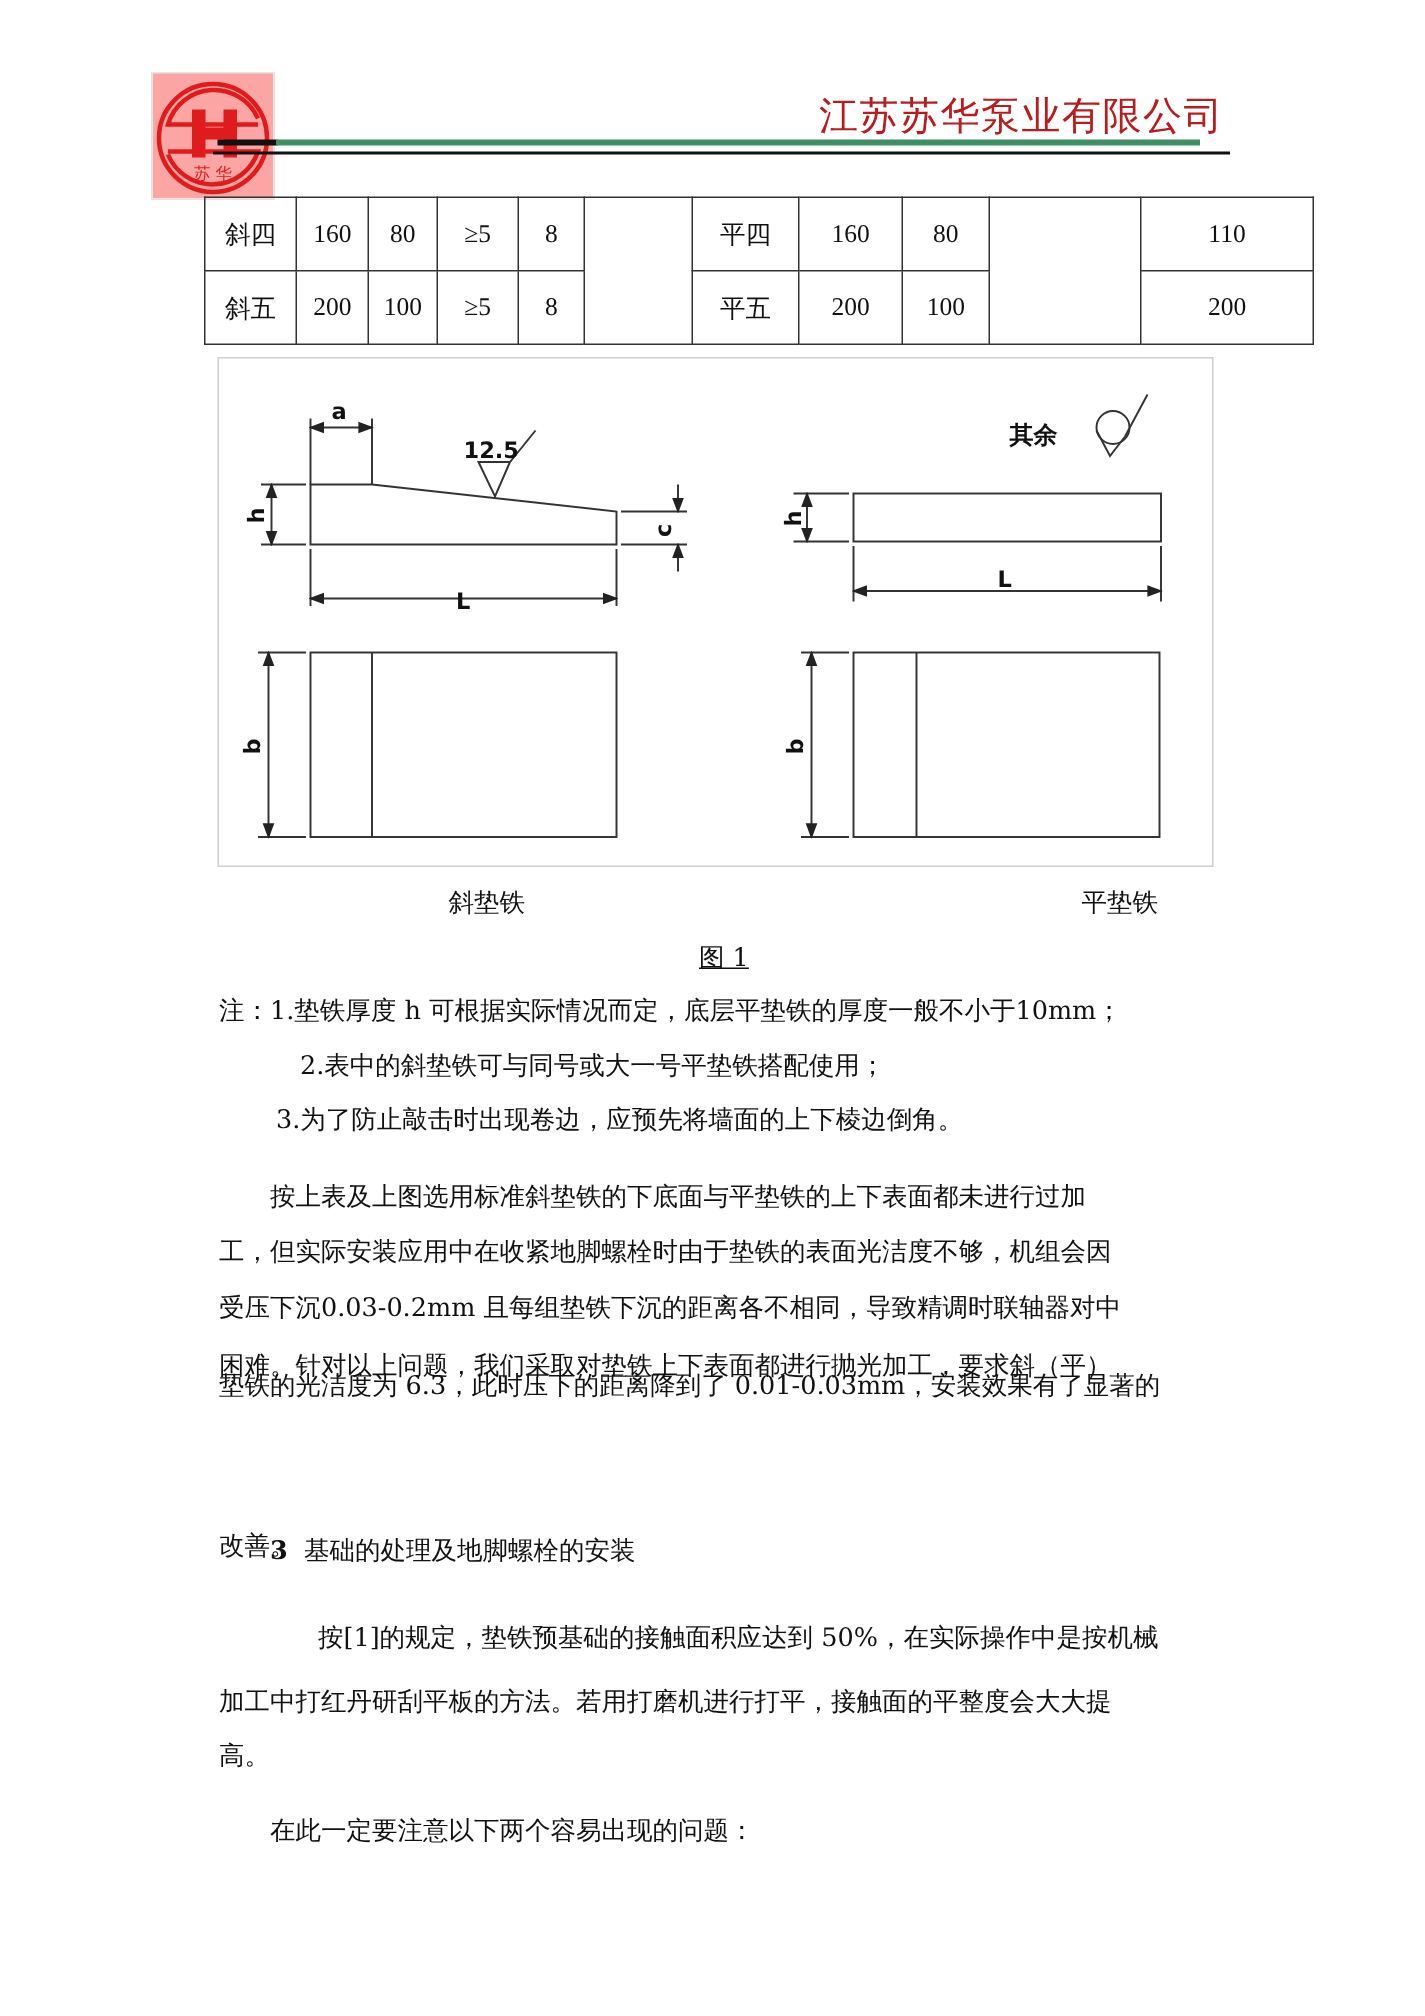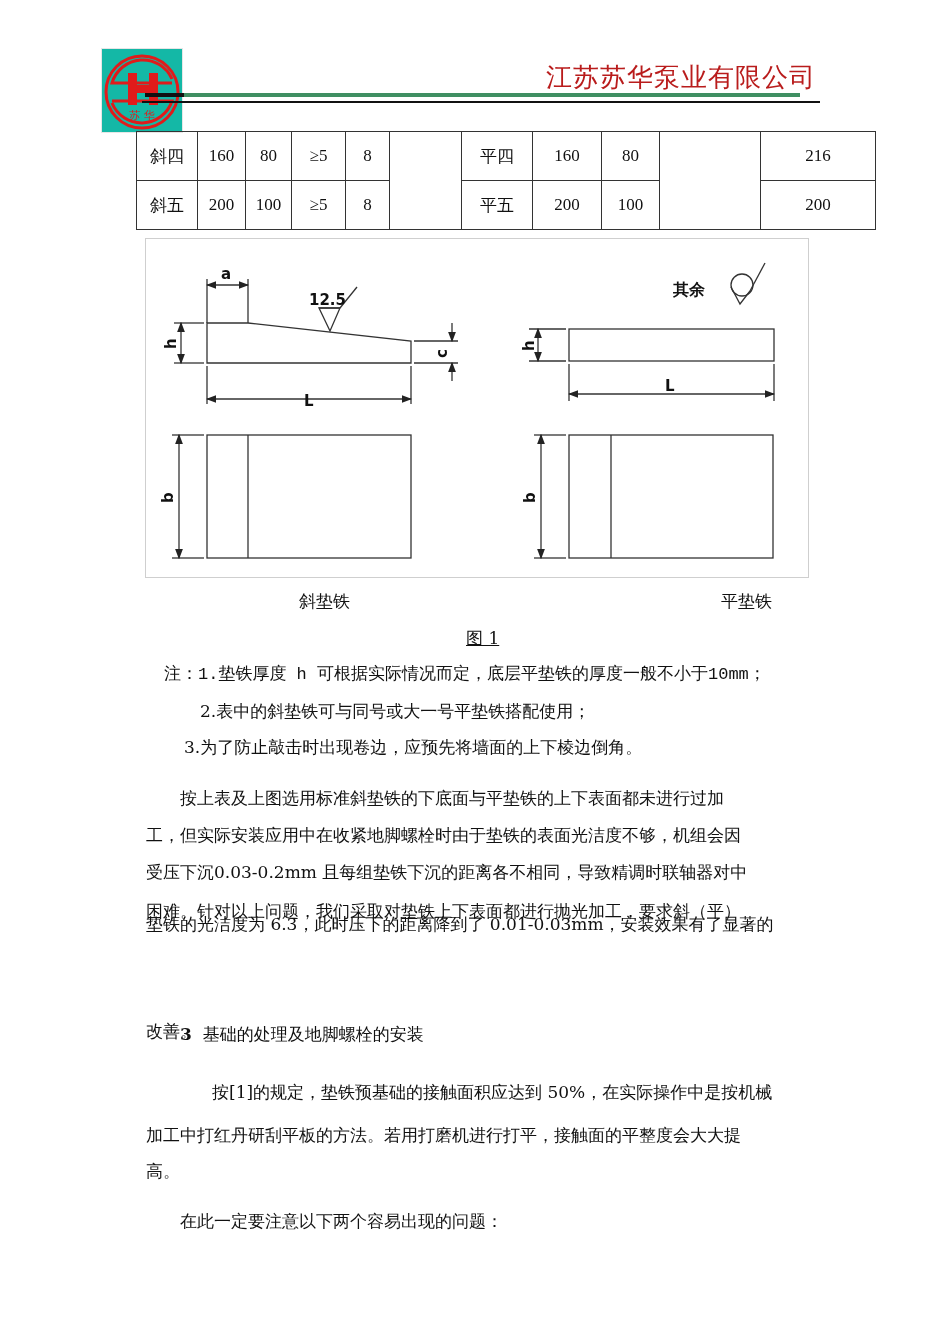--- a/index.html
+++ b/index.html
@@ -1,21 +1,21 @@
 <!DOCTYPE html>
 <html><head>
 <meta charset="utf-8">
 <style>
   html, body { margin: 0; padding: 0; background: #ffffff; }
   body { width: 950px; height: 1344px; position: relative; overflow: hidden;
          font-family: "DejaVu Serif", "Liberation Serif", serif; color: #111; }
   .abs { position: absolute; }
 
   
-  .logo-box { left: 101px; top: 48px; width: 80px; height: 83px; border: 1px solid #e6e6e6; background: #14b8a6; }
+  .logo-box { left: 101px; top: 48px; width: 80px; height: 83px; border: 1px solid #e6e6e6; background: #fca5a5; }
   .company { left: 546px; top: 60px; font-size: 26px; color: #b91c1c; letter-spacing: 1px; white-space: nowrap;
              font-family: "DejaVu Serif", serif; font-weight: 300; }
   .rule-green { left: 184px; top: 93px; width: 616px; height: 4px; background: #3f8f62; }
   .rule-black-short { left: 145px; top: 93px; width: 40px; height: 4px; background: #111; }
   .rule-black { left: 142px; top: 101px; width: 678px; height: 2px; background: #111; }
 
   
   table.spec { position: absolute; left: 136px; top: 131px; border-collapse: collapse; font-size: 17px;
                font-family: "Liberation Serif", "DejaVu Serif", serif; }
   table.spec td { border: 1.5px solid #333; text-align: center; height: 48px; padding: 0; }
@@ -51,21 +51,21 @@
     <td style="width:60px">斜四</td>
     <td style="width:47px">160</td>
     <td style="width:45px">80</td>
     <td style="width:53px">≥5</td>
     <td style="width:43px">8</td>
     <td style="width:71px" rowspan="2"></td>
     <td style="width:70px">平四</td>
     <td style="width:68px">160</td>
     <td style="width:57px">80</td>
     <td style="width:100px" rowspan="2"></td>
-    <td style="width:114px">216</td>
+    <td style="width:114px">110</td>
   </tr>
   <tr>
     <td>斜五</td>
     <td>200</td>
     <td>100</td>
     <td>≥5</td>
     <td>8</td>
     <td>平五</td>
     <td>200</td>
     <td>100</td>
@@ -142,21 +142,21 @@
       <text x="519" y="152">L</text>
       <text transform="translate(389,264) rotate(-90)">b</text>
     </g>
   </svg>
 </div>
 
 <div class="abs caption" style="left:299px; top:590px;">斜垫铁</div>
 <div class="abs caption" style="left:721px; top:590px;">平垫铁</div>
 <div class="abs caption" style="left:466px; top:627px;text-decoration:underline;">图 1</div>
 
-<div class="abs text" style="left:164px; top:666px;font-family:Liberation Mono, monospace;">注：1.垫铁厚度 h 可根据实际情况而定，底层平垫铁的厚度一般不小于10mm；</div>
+<div class="abs text" style="left:146px; top:666px;">注：1.垫铁厚度 h 可根据实际情况而定，底层平垫铁的厚度一般不小于10mm；</div>
 <div class="abs text" style="left:200px; top:703px;">2.表中的斜垫铁可与同号或大一号平垫铁搭配使用；</div>
 <div class="abs text" style="left:184px; top:739px;">3.为了防止敲击时出现卷边，应预先将墙面的上下棱边倒角。</div>
 
 <div class="abs text" style="left:180px; top:790px;">按上表及上图选用标准斜垫铁的下底面与平垫铁的上下表面都未进行过加</div>
 <div class="abs text" style="left:146px; top:827px;">工，但实际安装应用中在收紧地脚螺栓时由于垫铁的表面光洁度不够，机组会因</div>
 <div class="abs text" style="left:146px; top:864px;">受压下沉0.03-0.2mm  且每组垫铁下沉的距离各不相同，导致精调时联轴器对中</div>
 <div class="abs text" style="left:146px; top:903px;">困难。针对以上问题，我们采取对垫铁上下表面都进行抛光加工，要求斜（平）</div>
 <div class="abs text" style="left:146px; top:916px;">垫铁的光洁度为 6.3，此时压下的距离降到了 0.01-0.03mm，安装效果有了显著的</div>
 <div class="abs text" style="left:146px; top:1024px;font-family:Liberation Mono, monospace;">改善。</div>
 

